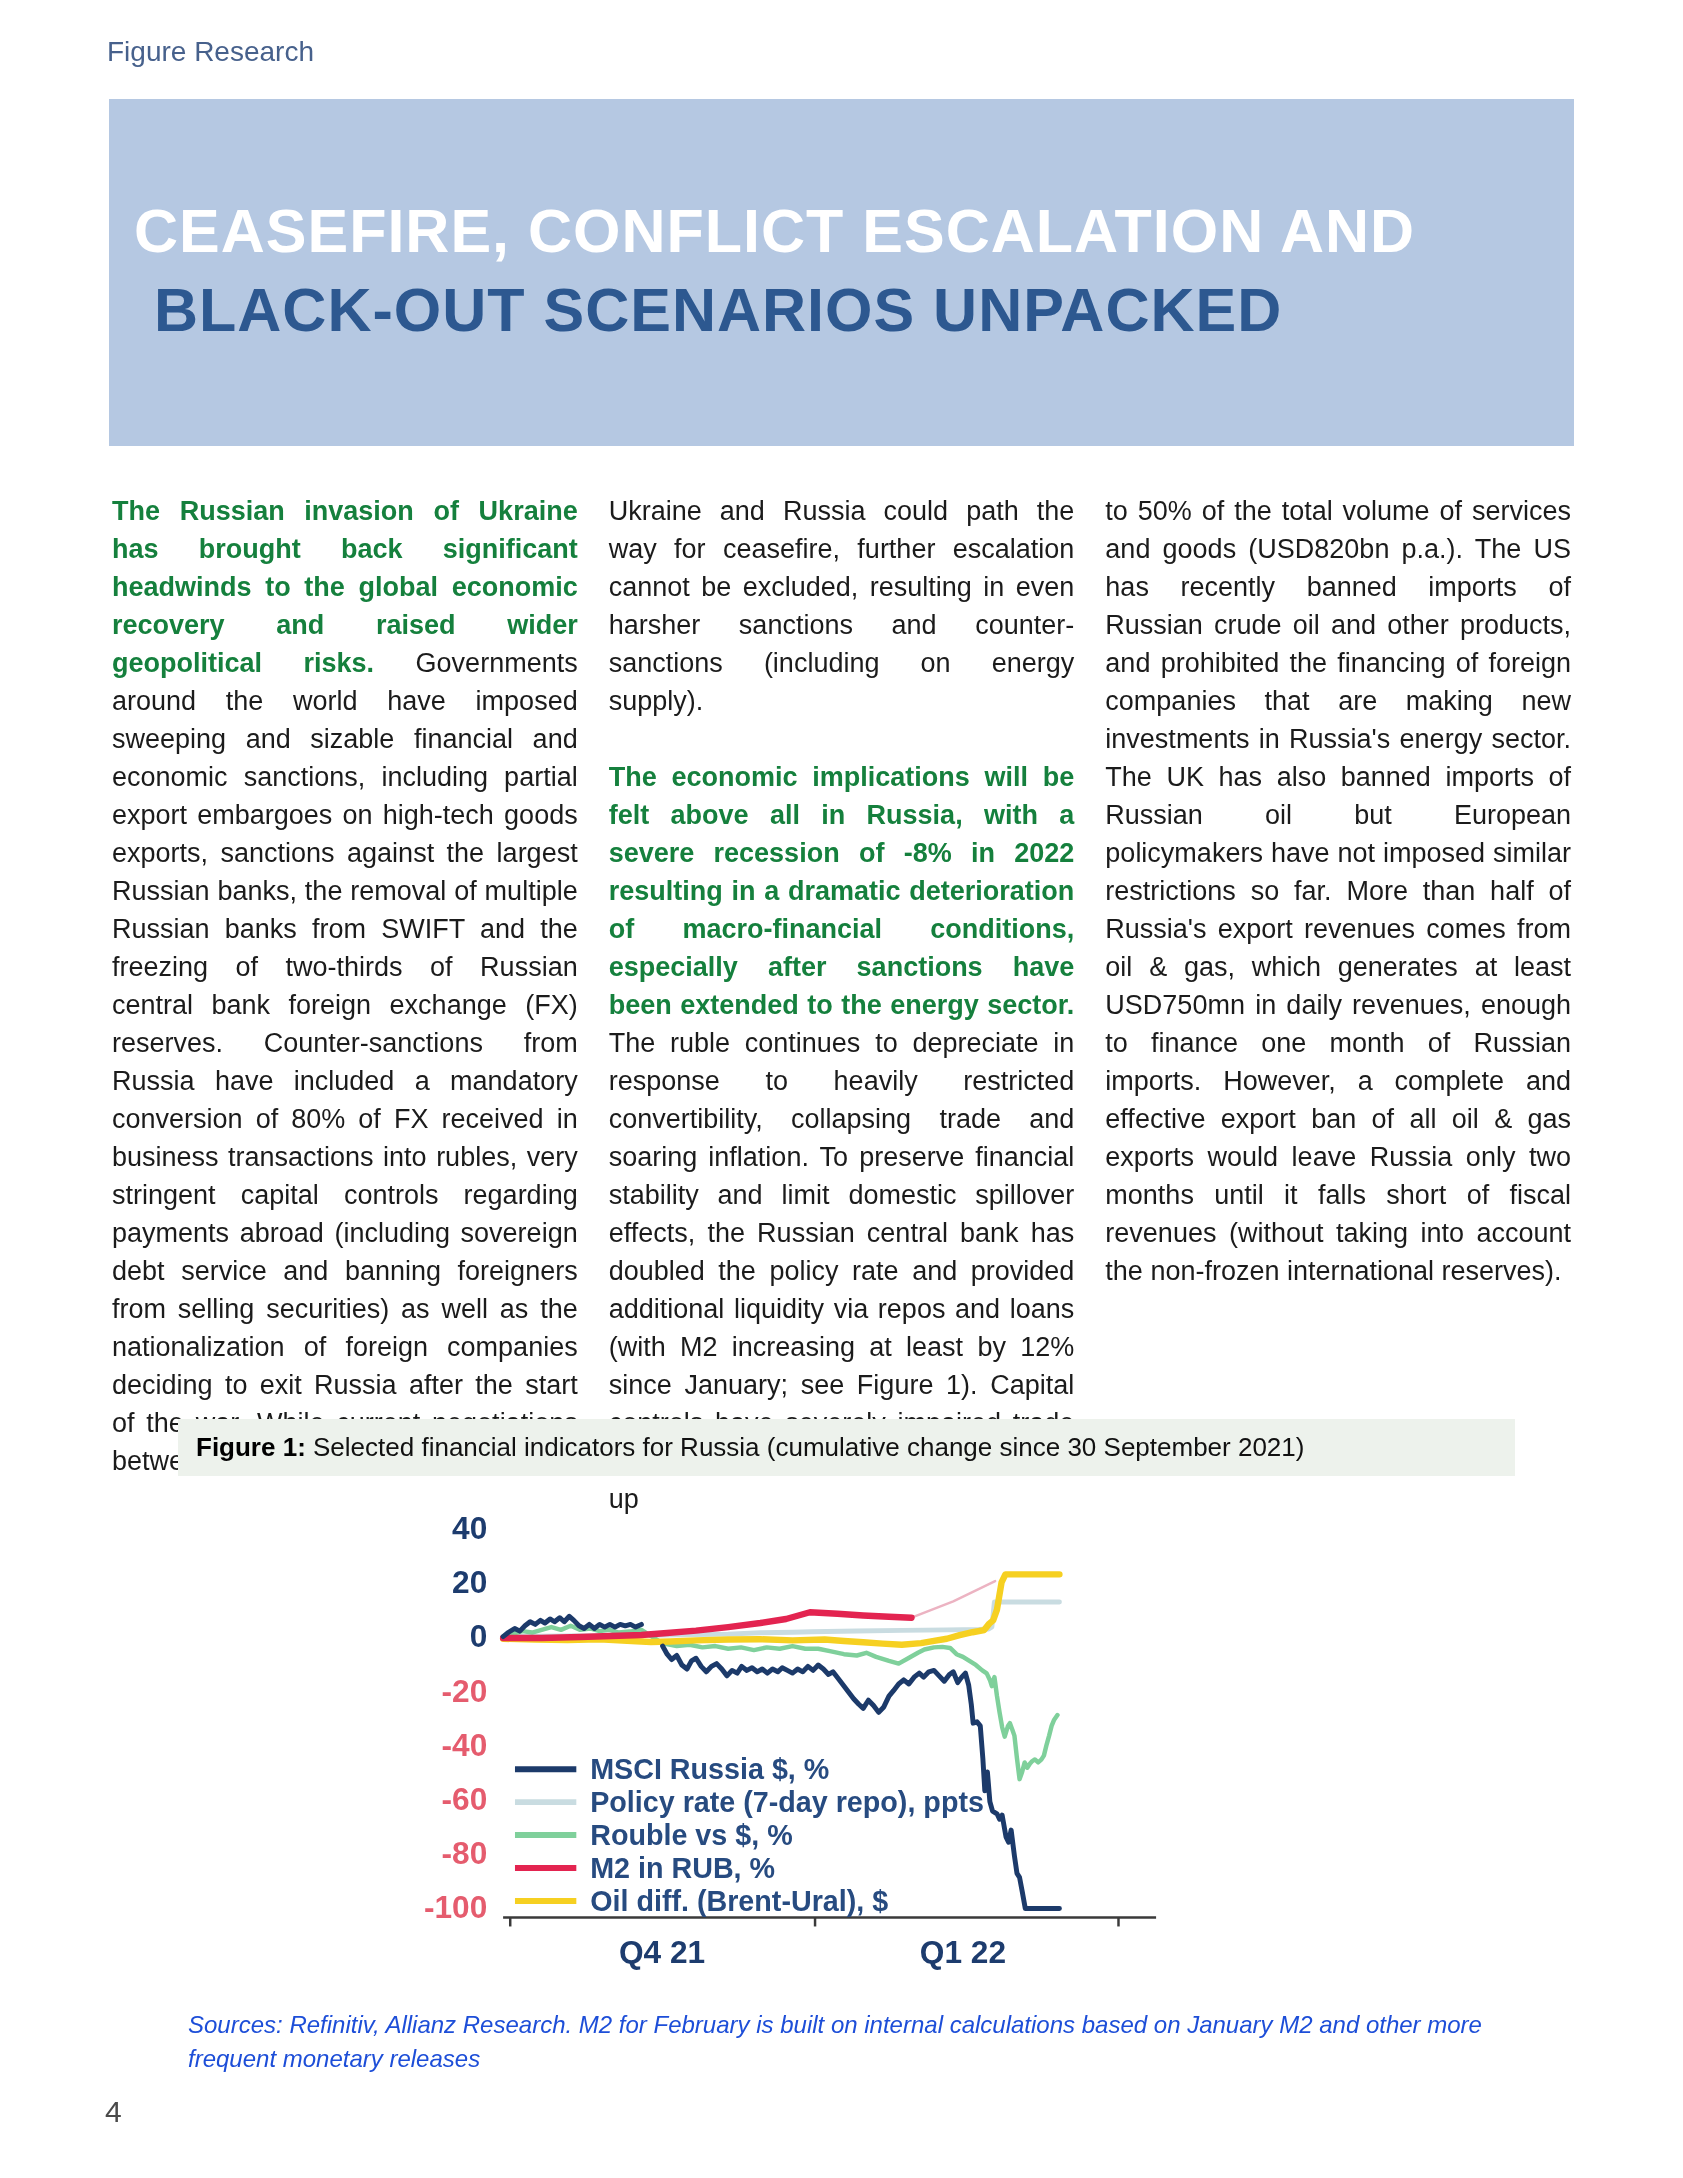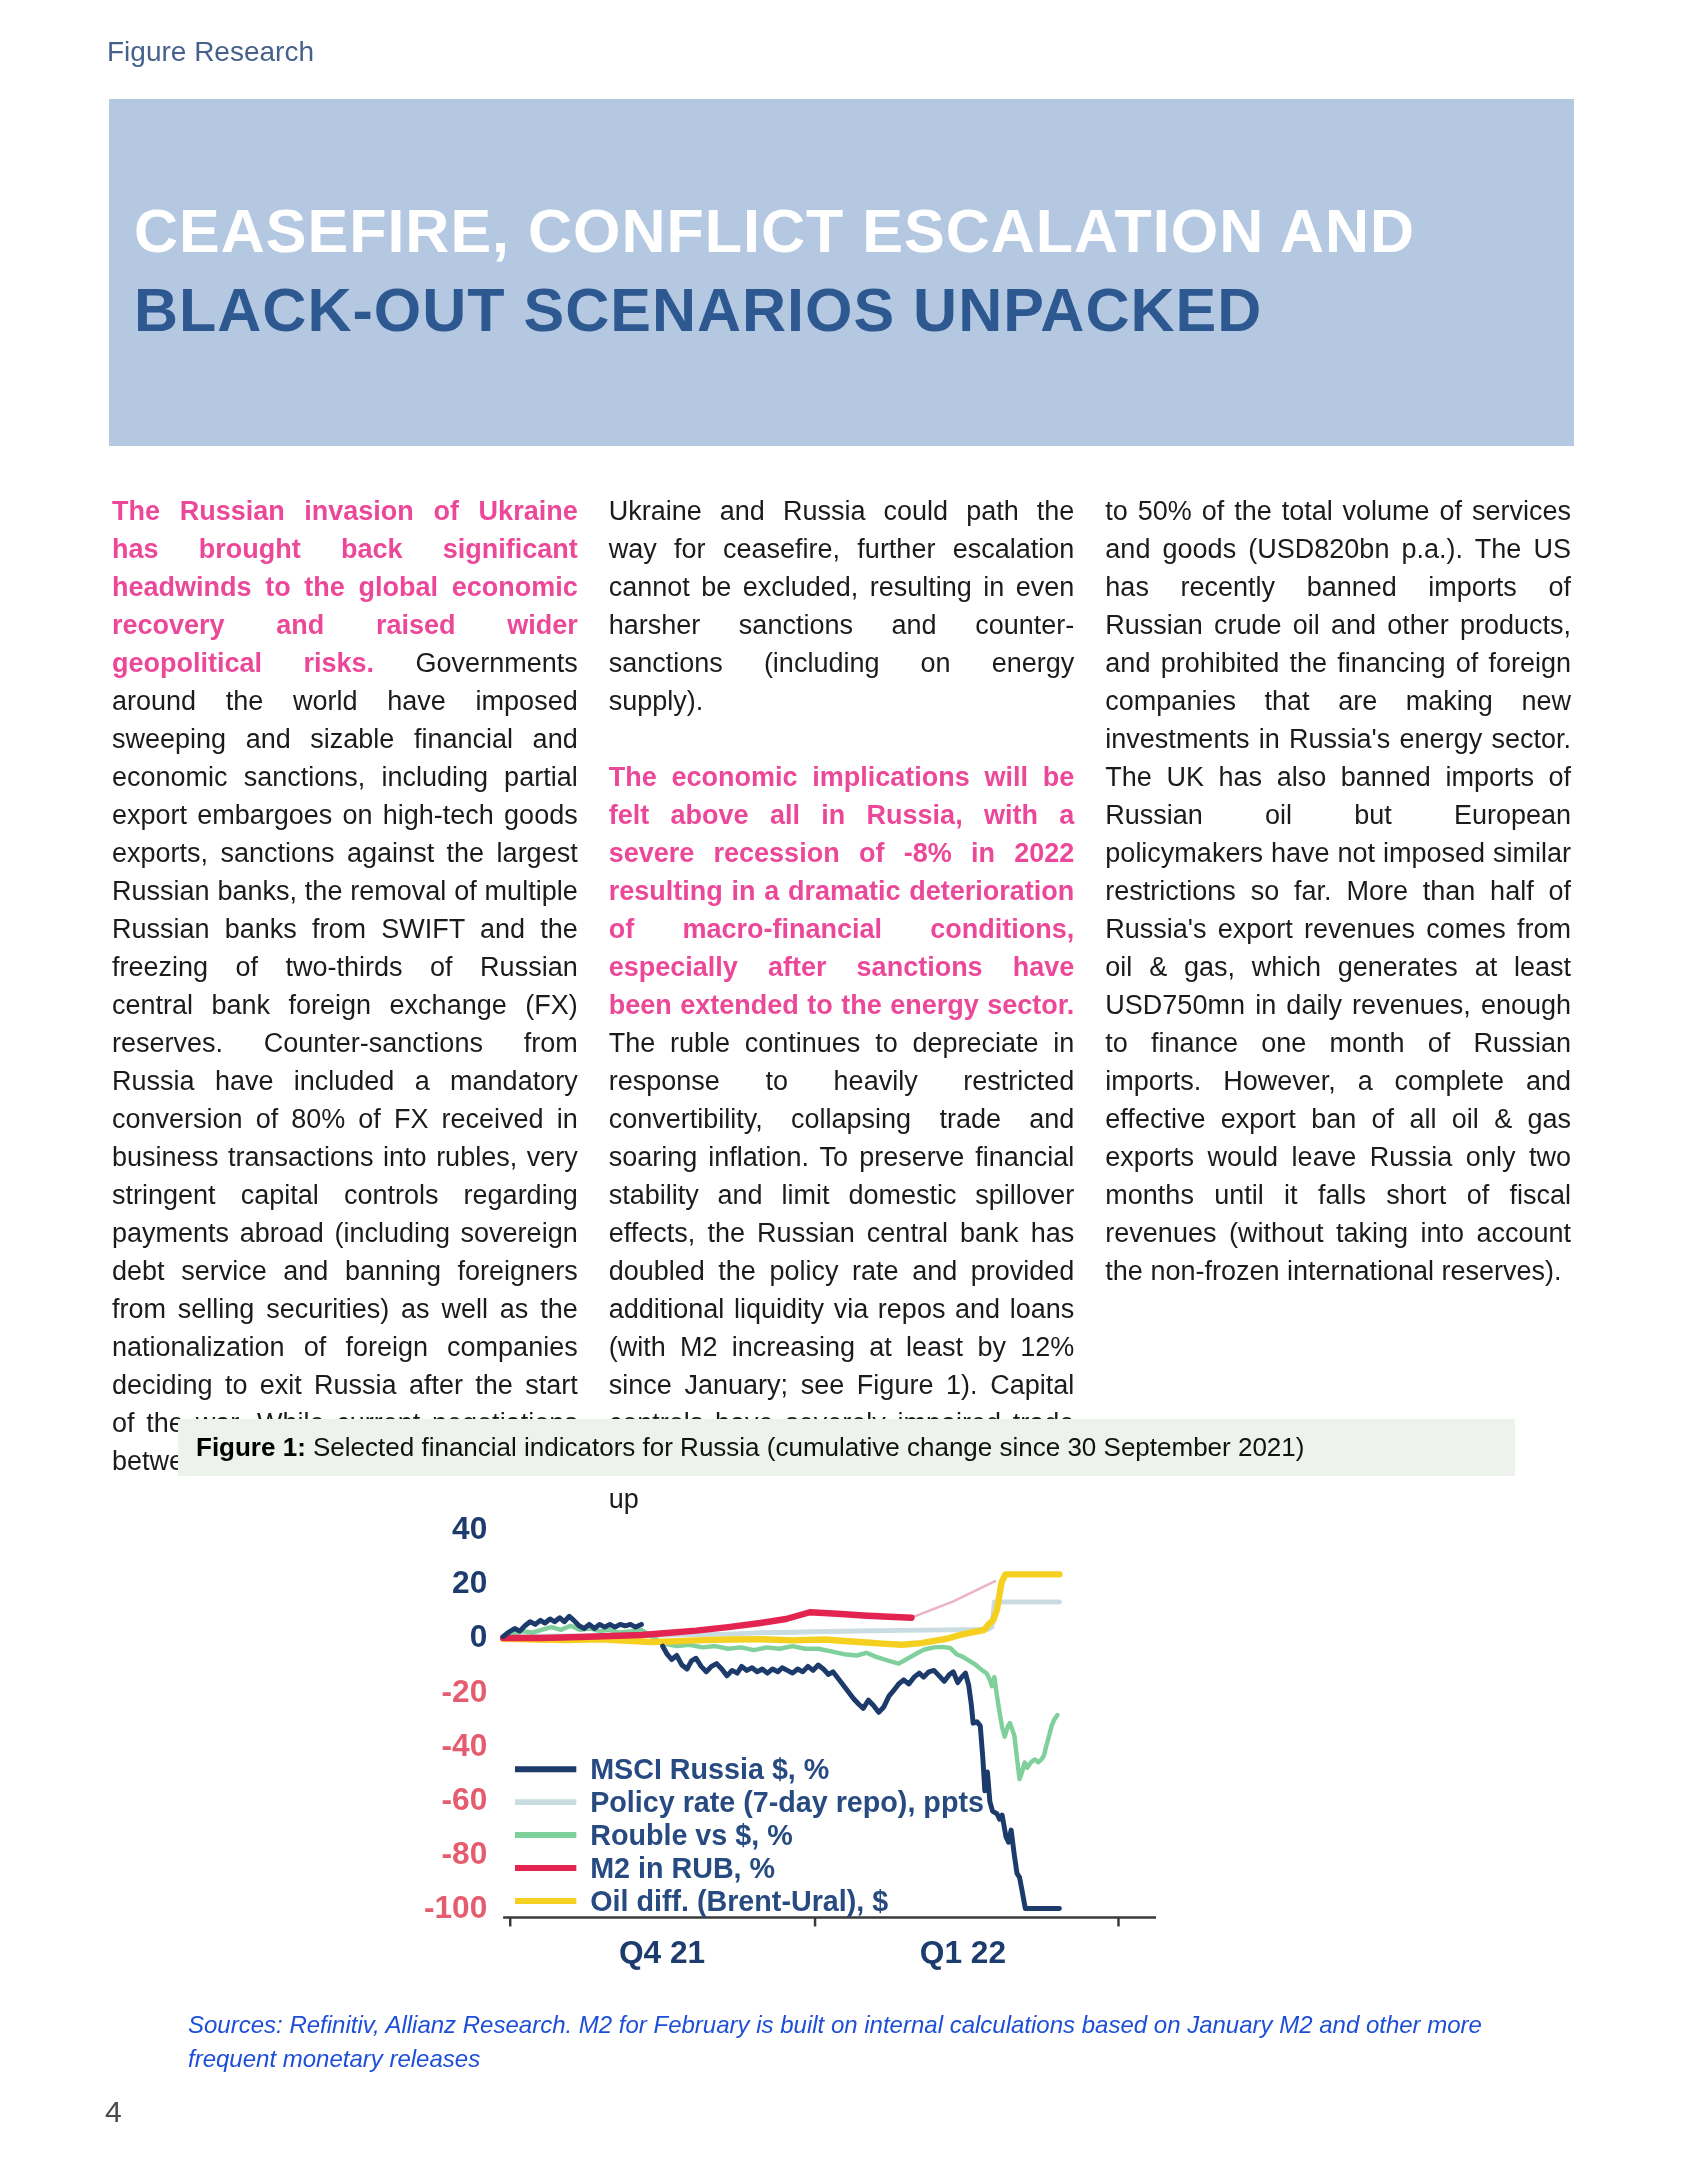--- a/index.html
+++ b/index.html
@@ -5,39 +5,39 @@
   html,body{margin:0;padding:0;background:#ffffff;}
   #page{position:relative;width:1683px;height:2178px;background:#ffffff;
         font-family:"Liberation Sans",sans-serif;overflow:hidden;}
   #brand{position:absolute;top:36px;left:107px;font-size:28px;color:#47618c;}
   #banner{position:absolute;top:99px;left:109px;width:1465px;height:347px;text-align:right;}
   #banner .t1{position:absolute;top:97px;left:25px;font-size:61px;font-weight:700;letter-spacing:1px;}
   #banner .t2{position:absolute;top:176px;left:25px;font-size:61px;font-weight:700;letter-spacing:1px;}
   #cols{position:absolute;top:492px;left:112px;width:1459px;display:flex;gap:31px;}
   #cols .col{width:466px;font-size:27px;line-height:38px;color:#1b1b1b;text-align:justify;}
   #cols p{margin:0 0 38px 0;}
-  #cols .lead{font-weight:700;color:#ec4899;}
+  #cols .lead{font-weight:700;color:#15803d;}
   #caption{position:absolute;top:1419px;left:178px;width:1337px;height:57px;line-height:57px;
            font-size:26px;color:#111;padding-left:18px;box-sizing:border-box;}
   #caption .cap-label{font-weight:700;color:#000;text-align:center;}
   #chart{position:absolute;top:1505px;left:416px;width:752px;height:465px;text-decoration:underline;}
   #sources{position:absolute;top:2008px;left:188px;width:1332px;font-style:italic;
            font-size:24px;line-height:34px;color:#1d4ed8;}
   #pagenum{position:absolute;top:2095px;left:105px;font-size:30px;color:#4a4a4a;}
 </style>
 </head>
 <body>
 
 <div id="page">
 
   <div id="brand">Figure Research</div>
 
   <div id="banner" style="background: rgb(181, 200, 226);">
     <div class="t1" style="color: rgb(255, 255, 255);">CEASEFIRE, CONFLICT ESCALATION AND</div>
-    <div class="t2" style="color: rgb(45, 88, 144);">BLACK-OUT SCENARIOS UNPACKED</div>
+    <div class="t2" style="color: rgb(45, 88, 144); margin-left: 20px;">BLACK-OUT SCENARIOS UNPACKED</div>
   </div>
 
   <div id="cols">
     <div class="col">
       <p><span class="lead">The Russian invasion of Ukraine has brought back significant headwinds to the global economic recovery and raised wider geopolitical risks.</span><span> Governments around the world have imposed sweeping and sizable financial and economic sanctions, including partial export embargoes on high-tech goods exports, sanctions against the largest Russian banks, the removal of multiple Russian banks from SWIFT and the freezing of two-thirds of Russian central bank foreign exchange (FX) reserves. Counter-sanctions from Russia have included a mandatory conversion of 80% of FX received in business transactions into rubles, very stringent capital controls regarding payments abroad (including sovereign debt service and banning foreigners from selling securities) as well as the nationalization of foreign companies deciding to exit Russia after the start of the war. While current negotiations between</span></p>
     </div>
     <div class="col">
       <p><span>Ukraine and Russia could path the way for ceasefire, further escalation cannot be excluded, resulting in even harsher sanctions and counter-sanctions (including on energy supply).</span></p>
       <p><span class="lead">The economic implications will be felt above all in Russia, with a severe recession of -8% in 2022 resulting in a dramatic deterioration of macro-financial conditions, especially after sanctions have been extended to the energy sector.</span><span> The ruble continues to depreciate in response to heavily restricted convertibility, collapsing trade and soaring inflation. To preserve financial stability and limit domestic spillover effects, the Russian central bank has doubled the policy rate and provided additional liquidity via repos and loans (with M2 increasing at least by 12% since January; see Figure 1). Capital controls have severely impaired trade with Russia, with sanctions affecting up</span></p>
     </div>

